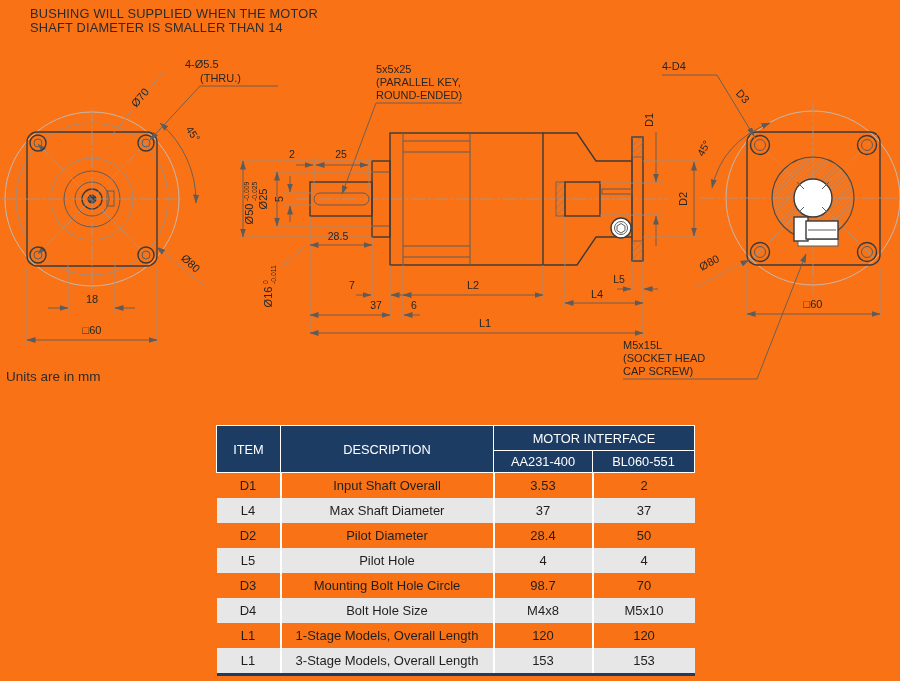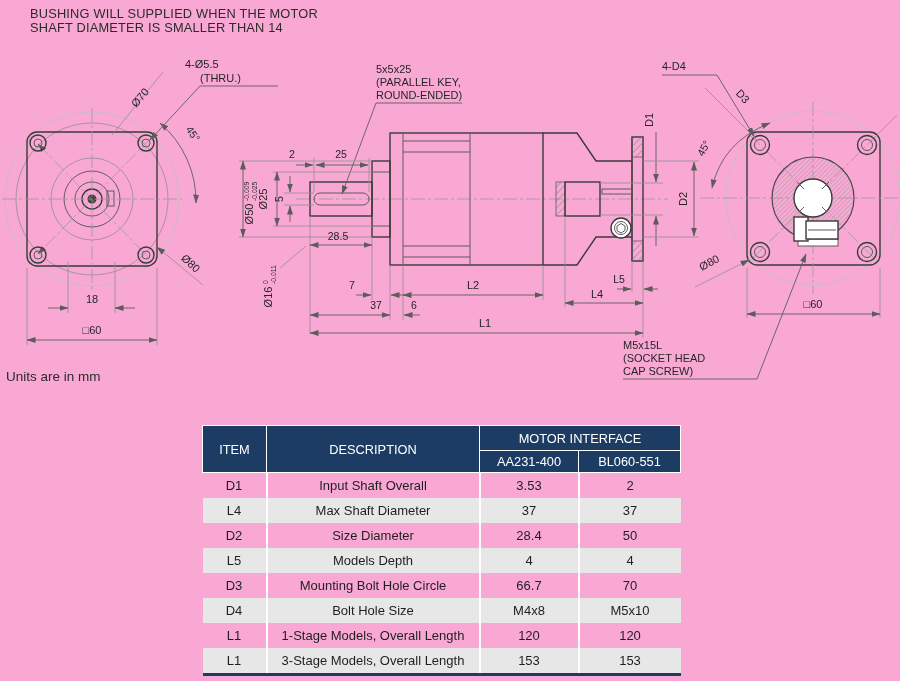--- a/index.html
+++ b/index.html
@@ -1,37 +1,37 @@
 <!DOCTYPE html>
 <html style="--header_bg: #1c3c63; --row_alt: #e7e7e7; --line: #3a3a3a; --line_med: #5c5c5c; --line_thin: #8f8f8f; --centerline: #9b9b9b; --faint: #bfbfbf; --text: #1f1f1f;"><head>
 <meta charset="utf-8">
 <style>
   :root{
     --header_bg:#1c3c63; --row_alt:#e7e7e7; --line:#3a3a3a; --line_med:#5c5c5c;
     --line_thin:#8f8f8f; --centerline:#9b9b9b; --faint:#bfbfbf; --text:#1f1f1f;
   }
   html,body{margin:0;padding:0;background:#fff;}
-  #stage{position:relative;width:900px;height:681px;background:#f9a8d4;overflow:hidden;
+  #stage{position:relative;width:900px;height:681px;background:#f97316;overflow:hidden;
          font-family:"Liberation Sans",sans-serif;}
   svg{position:absolute;left:0;top:0;}
   .ln-main{stroke:var(--line);stroke-width:1.4;fill:none}
   .ln-main-f{stroke:var(--line);stroke-width:1.4;fill:#fff}
   .ln-med{stroke:var(--line_med);stroke-width:1;fill:none}
   .ln-med-f{stroke:var(--line_med);stroke-width:1;fill:#fff}
   .ln-thin{stroke:var(--line_thin);stroke-width:0.8;fill:none}
   .ln-faint{stroke:var(--faint);stroke-width:0.9;fill:none}
   .ln-center{stroke:var(--centerline);stroke-width:0.8;fill:none;stroke-dasharray:14 3 3 3}
   .dim{stroke:var(--line_med);stroke-width:0.9;fill:none}
   text.lbl{fill:#262626;font:11px "Liberation Sans",sans-serif}
   text.lbl-sm{fill:#262626;font:10.5px "Liberation Sans",sans-serif}
   text.tol{fill:#262626;font:6.8px "Liberation Sans",sans-serif}
   text.note{fill:#2b2b2b;font:12.8px "Liberation Sans",sans-serif;letter-spacing:.2px}
   text.units{fill:#2b2b2b;font:13.5px "Liberation Sans",sans-serif}
   .mid{text-anchor:middle}
-  table.spec{position:absolute;left:202px;top:425px;width:478px;border-collapse:collapse;
+  table.spec{position:absolute;left:216px;top:425px;width:478px;border-collapse:collapse;
     table-layout:fixed;border-bottom:3px solid var(--header_bg);}
   table.spec th{background:var(--header_bg);color:#fff;font-weight:normal;font-size:12.8px;
     border:1px solid #fff;padding:0;}
   table.spec thead tr:first-child th{height:24px}
   table.spec thead tr:last-child th{height:21px}
   table.spec td{font-size:13px;color:var(--text);text-align:center;height:25px;padding:0;}
   table.spec tbody tr:nth-child(even){background:var(--row_alt);}
   table.spec tbody td+td{border-left:2px solid #fff;}
   col.c-item{width:64px}col.c-desc{width:213px}col.c-aa{width:99px}col.c-bl{width:102px}
 </style>
@@ -325,34 +325,34 @@
           <td>2</td>
         </tr>
         <tr>
           <td>L4</td>
           <td>Max Shaft Diameter</td>
           <td>37</td>
           <td>37</td>
         </tr>
         <tr>
           <td>D2</td>
-          <td>Size Diameter</td>
+          <td>Pilot Diameter</td>
           <td>28.4</td>
           <td>50</td>
         </tr>
         <tr>
           <td>L5</td>
-          <td>Models Depth</td>
+          <td>Pilot Hole</td>
           <td>4</td>
           <td>4</td>
         </tr>
         <tr>
           <td>D3</td>
           <td>Mounting Bolt Hole Circle</td>
-          <td>66.7</td>
+          <td>98.7</td>
           <td>70</td>
         </tr>
         <tr>
           <td>D4</td>
           <td>Bolt Hole Size</td>
           <td>M4x8</td>
           <td>M5x10</td>
         </tr>
         <tr>
           <td>L1</td>

